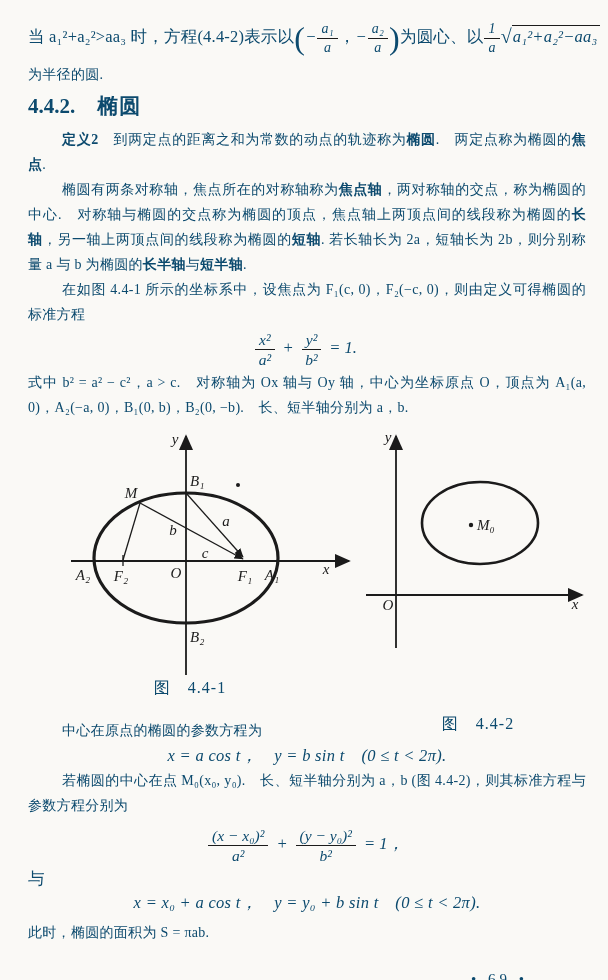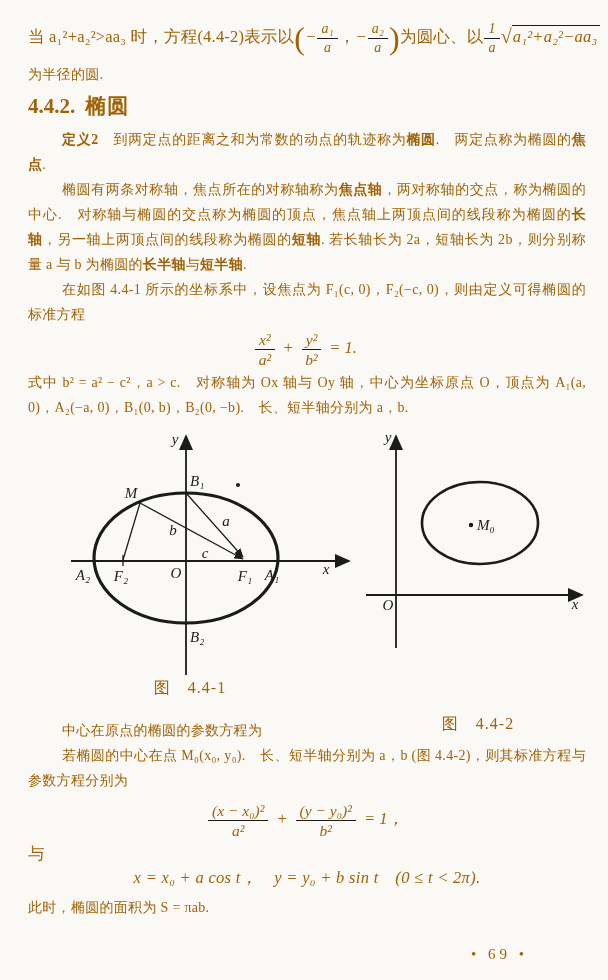--- a/index.html
+++ b/index.html
@@ -1,20 +1,20 @@
 <!DOCTYPE html>
 <html><head>
 <meta charset="utf-8">
 <style>
   html,body{margin:0;padding:0;background:#e8e8e6;}
   .page{
     position:relative;
     width:608px;height:980px;
     background:#faf9f6;
-    color:#a16207;
+    color:#0c4a6e;
     font-family:"Liberation Serif","DejaVu Serif",serif;
     overflow:hidden;
     box-sizing:border-box;
   }
   .content{padding:10px 22px 0 28px;}
   .para{
     font-size:14px;line-height:25px;margin:0;
     text-align:justify;letter-spacing:0.3px;
   }
   .indent{text-indent:34px;}
@@ -30,21 +30,21 @@
   .frac .fden{display:block;padding-top:1px;}
   .bigp{font-size:32px;vertical-align:-7px;font-weight:400;}
   .mvar{font-style:italic;}
   .sqrt{font-size:20px;vertical-align:-1px;}
   .radicand{border-top:1.4px solid #1b1b1b;font-style:italic;padding:1px 3px 0 1px;}
   
   .heading{
     font-size:21px;font-weight:bold;margin:6px 0 8px;line-height:26px;
     letter-spacing:1px;
   }
-  .heading .hnum{margin-right:10px;letter-spacing:0;}
+  .heading .hnum{margin-right:22px;letter-spacing:0;}
   
   .formula{text-align:center;margin:4px 0 2px;font-style:italic;font-size:16.5px;}
   .formula .frac{font-size:15.5px;margin:0 3px;}
   .formula .op{margin:0 5px;}
   .centerline{
     text-align:center;font-size:16.5px;line-height:25px;margin:0;
     font-style:italic;letter-spacing:0.3px;
   }
   .conj{font-size:16.5px;line-height:22px;margin:0;}
   
@@ -129,20 +129,21 @@
         <text class="lbl" x="25" y="182" text-anchor="middle">O</text>
         <text class="lbl" x="212" y="181" text-anchor="middle">x</text>
         <text class="lbl" x="25" y="14" text-anchor="middle">y</text>
       </svg>
 
       <div class="caption" style="left:7px;width:310px;">图　4.4-1</div>
       <div class="caption" style="left:335px;width:230px;margin-top:36px;">图　4.4-2</div>
     </div>
 
     <p class="para indent" style="margin-top:14px;">中心在原点的椭圆的参数方程为</p>
+    <p class="centerline">x = a cos t，　y = b sin t　(0 ≤ t &lt; 2π).</p>
 
     <p class="para indent">若椭圆的中心在点 M₀(x₀, y₀).　长、短半轴分别为 a，b (图 4.4-2)，则其标准方程与参数方程分别为</p>
 
     <div class="formula" style="line-height:44px;"><span class="frac"><span class="fnum">(x − x₀)²</span><span class="fden">a²</span></span><span class="op">+</span><span class="frac"><span class="fnum">(y − y₀)²</span><span class="fden">b²</span></span><span class="op">= 1，</span></div>
 
     <p class="conj">与</p>
     <p class="centerline">x = x₀ + a cos t，　y = y₀ + b sin t　(0 ≤ t &lt; 2π).</p>
 
     <p class="para" style="margin-top:5px;">此时，椭圆的面积为 S = πab.</p>
 

